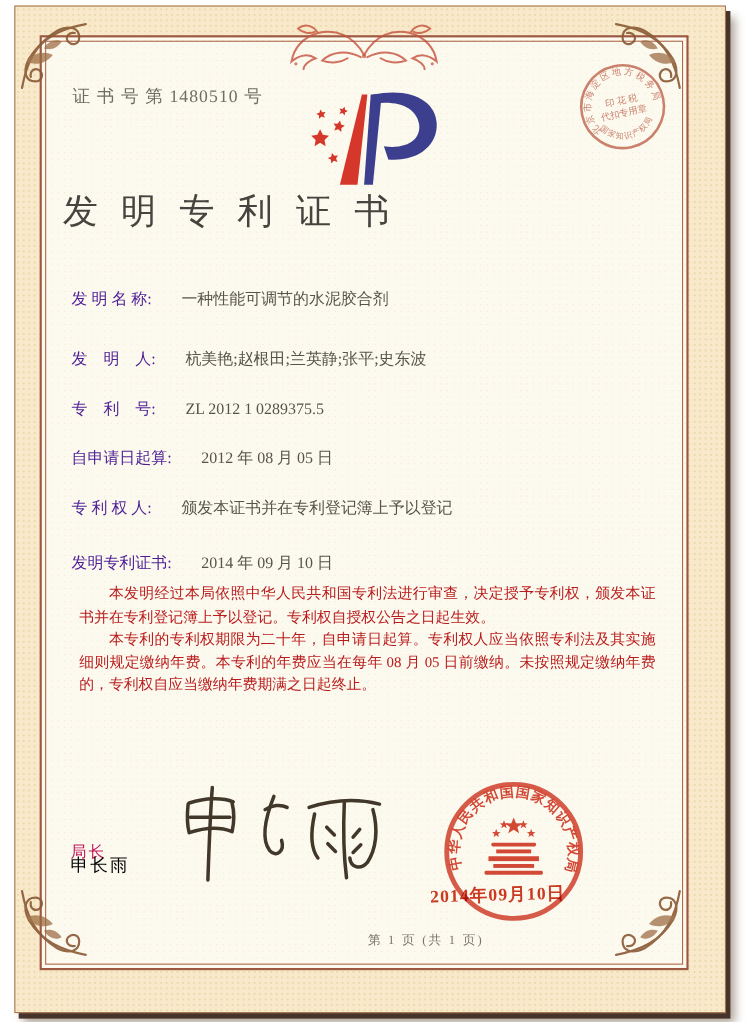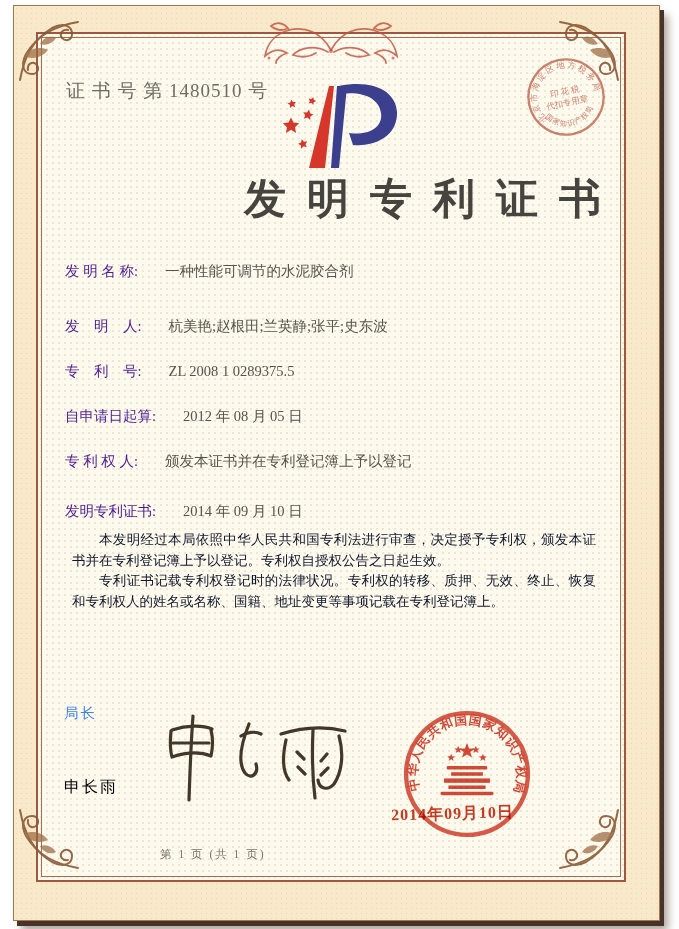--- a/index.html
+++ b/index.html
@@ -21,33 +21,33 @@
     position:absolute;left:36px;top:32px;width:586px;height:846px;
     background-color:#fcf9ef;
     background-image:radial-gradient(circle,#f0e5cb 0.7px,transparent 0.85px);
     background-size:6px 6px;
     border:2px solid #9e5840;
   }
   .inner::after{
     content:"";position:absolute;inset:3px;border:1px solid #b06a4a;pointer-events:none;
   }
   
-  .certno{position:absolute;left:66px;top:78px;font-size:19px;letter-spacing:1px;color:#6f6d63;}
-  .title{position:absolute;left:36px;width:586px;top:171px;text-align:right;
-         font-size:42px;font-weight:700;color:#45443e;letter-spacing:21px;text-indent:21px;}
+  .certno{position:absolute;left:66px;top:78px;font-size:16px;letter-spacing:1px;color:#6f6d63;}
+  .title{position:absolute;left:36px;width:586px;top:171px;text-align:left;
+         font-size:32px;font-weight:400;color:#45443e;letter-spacing:21px;text-indent:21px;}
   .frow{position:absolute;left:65px;font-size:14.5px;color:#5d5a4f;white-space:pre;}
   .frow .lab{color:#4c1d95;}
   .frow .val{margin-left:27px;color:#56544a;}
   .f1{top:262px}.f2{top:317px}.f3{top:362px}.f4{top:407px}.f5{top:452px}.f6{top:502px}
   .paras{position:absolute;left:72px;top:530px;width:524px;font-size:13.5px;
-         line-height:20.5px;color:#0f172a;text-align:justify;}
+         line-height:20.5px;color:#b91c1c;text-align:justify;}
   .paras p{margin:0;text-indent:2em;}
-  .role{position:absolute;left:64px;top:704px;font-size:14.5px;color:#3b82f6;letter-spacing:2px;}
+  .role{position:absolute;left:64px;top:765px;font-size:14.5px;color:#be185d;letter-spacing:2px;}
   .oname{position:absolute;left:64px;top:777px;font-size:16px;color:#000000;letter-spacing:2px;}
-  .footer{position:absolute;left:160px;top:847px;width:280px;text-align:left;
+  .footer{position:absolute;left:160px;top:847px;width:280px;text-align:right;
           font-size:11.5px;color:#7b7568;letter-spacing:2px;}
   
   .logo{position:absolute;left:276px;top:78px;width:128px;height:95px;}
   .sig{position:absolute;left:145px;top:710px;width:215px;height:98px;}
   .seal{position:absolute;left:392px;top:699px;width:150px;height:150px;
         mix-blend-mode:multiply;opacity:.92;}
   .sealdate{position:absolute;left:391px;top:803px;width:180px;font-size:16px;font-weight:bold;
             color:#ce3a22;letter-spacing:1px;mix-blend-mode:multiply;transform:rotate(-1.5deg);}
   .stamp{position:absolute;left:519px;top:50px;width:94px;height:94px;
          transform:rotate(-12deg);mix-blend-mode:multiply;opacity:.85;}
@@ -137,28 +137,28 @@
     <use href="#star5" transform="translate(16,26) scale(0.45) rotate(-10)"></use>
     <use href="#star5" transform="translate(36,23) scale(0.42) rotate(18)"></use>
     <use href="#star5" transform="translate(27,66) scale(0.5) rotate(-14)"></use>
   </g>
 </svg>
 
 <div class="title">发明专利证书</div>
 
 <div class="frow f1"><span class="lab">发 明 名 称:</span><span class="val">一种性能可调节的水泥胶合剂</span></div>
 <div class="frow f2"><span class="lab">发　明　人:</span><span class="val">杭美艳;赵根田;兰英静;张平;史东波</span></div>
-<div class="frow f3"><span class="lab">专　利　号:</span><span class="val">ZL 2008 1 0289375.5</span></div>
+<div class="frow f3"><span class="lab">专　利　号:</span><span class="val">ZL 2012 1 0289375.5</span></div>
 <div class="frow f4"><span class="lab">自申请日起算:</span><span class="val">2012 年 08 月 05 日</span></div>
 <div class="frow f5"><span class="lab">专 利 权 人:</span><span class="val">颁发本证书并在专利登记簿上予以登记</span></div>
 <div class="frow f6"><span class="lab">发明专利证书:</span><span class="val">2014 年 09 月 10 日</span></div>
 
 <div class="paras">
   <p>本发明经过本局依照中华人民共和国专利法进行审查，决定授予专利权，颁发本证书并在专利登记簿上予以登记。专利权自授权公告之日起生效。</p>
-  <p>专利证书记载专利权登记时的法律状况。专利权的转移、质押、无效、终止、恢复和专利权人的姓名或名称、国籍、地址变更等事项记载在专利登记簿上。</p>
+  <p>本专利的专利权期限为二十年，自申请日起算。专利权人应当依照专利法及其实施细则规定缴纳年费。本专利的年费应当在每年 08 月 05 日前缴纳。未按照规定缴纳年费的，专利权自应当缴纳年费期满之日起终止。</p>
 </div>
 
 <div class="role">局长</div>
 <div class="oname">申长雨</div>
 
 <svg class="sig" viewBox="0 0 215 98">
   <title>申长雨</title>
   <g stroke="#42382a" fill="none" stroke-width="3.2" stroke-linecap="round" stroke-linejoin="round">
     <path d="M48,6 C46,32 45,60 44,90"></path>
     <path d="M27,20 C42,15 58,15 67,19"></path>

